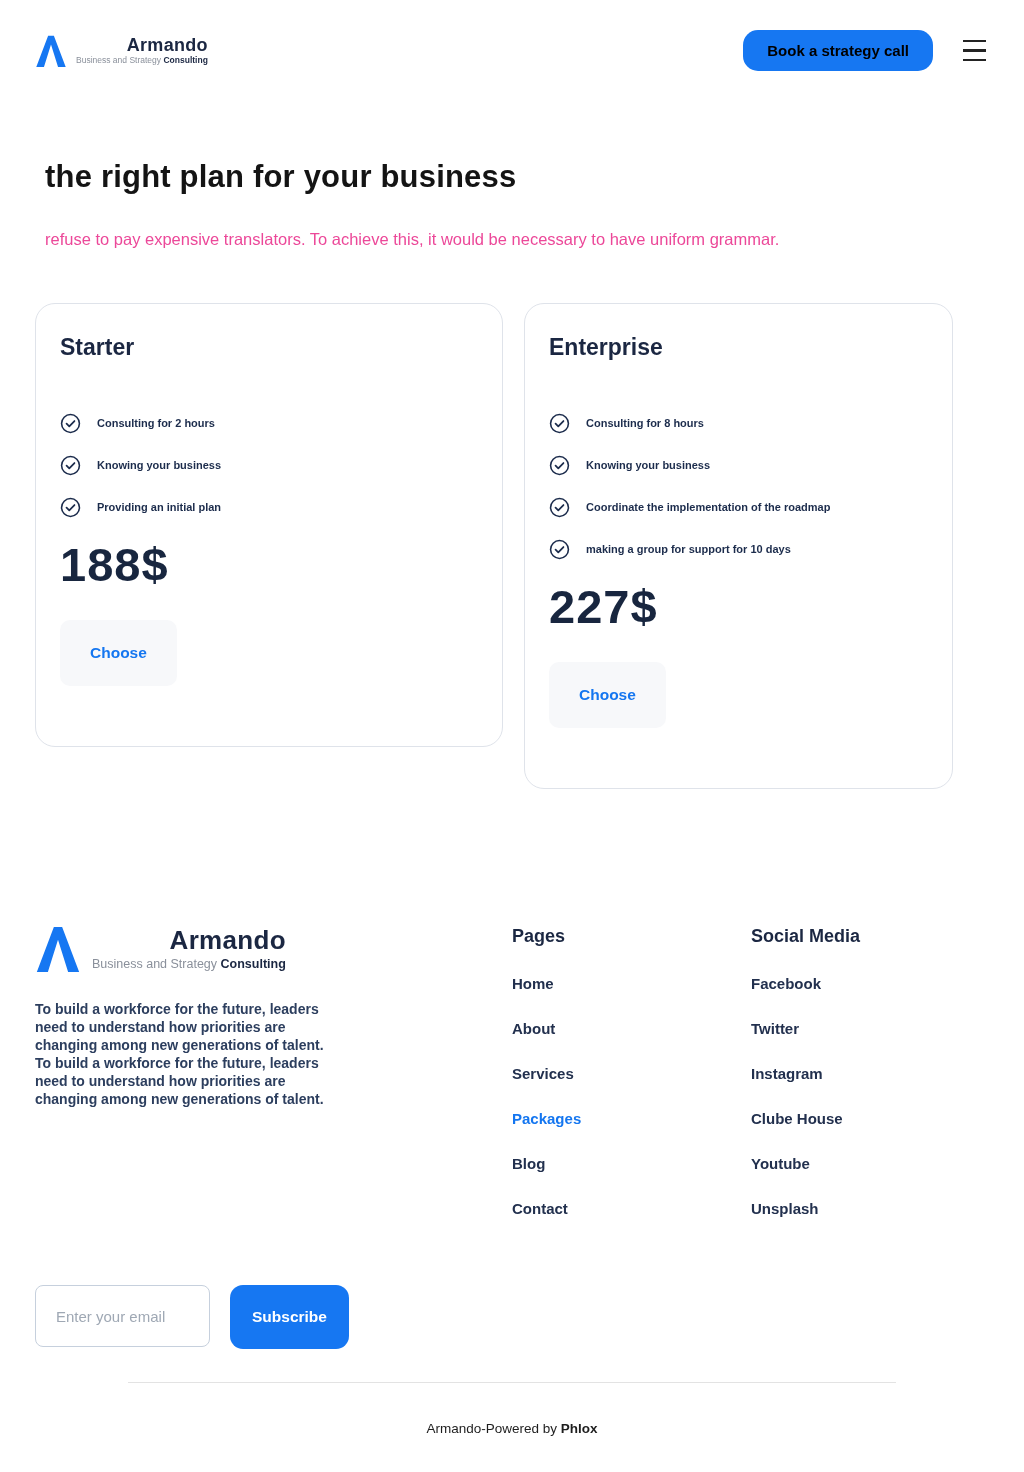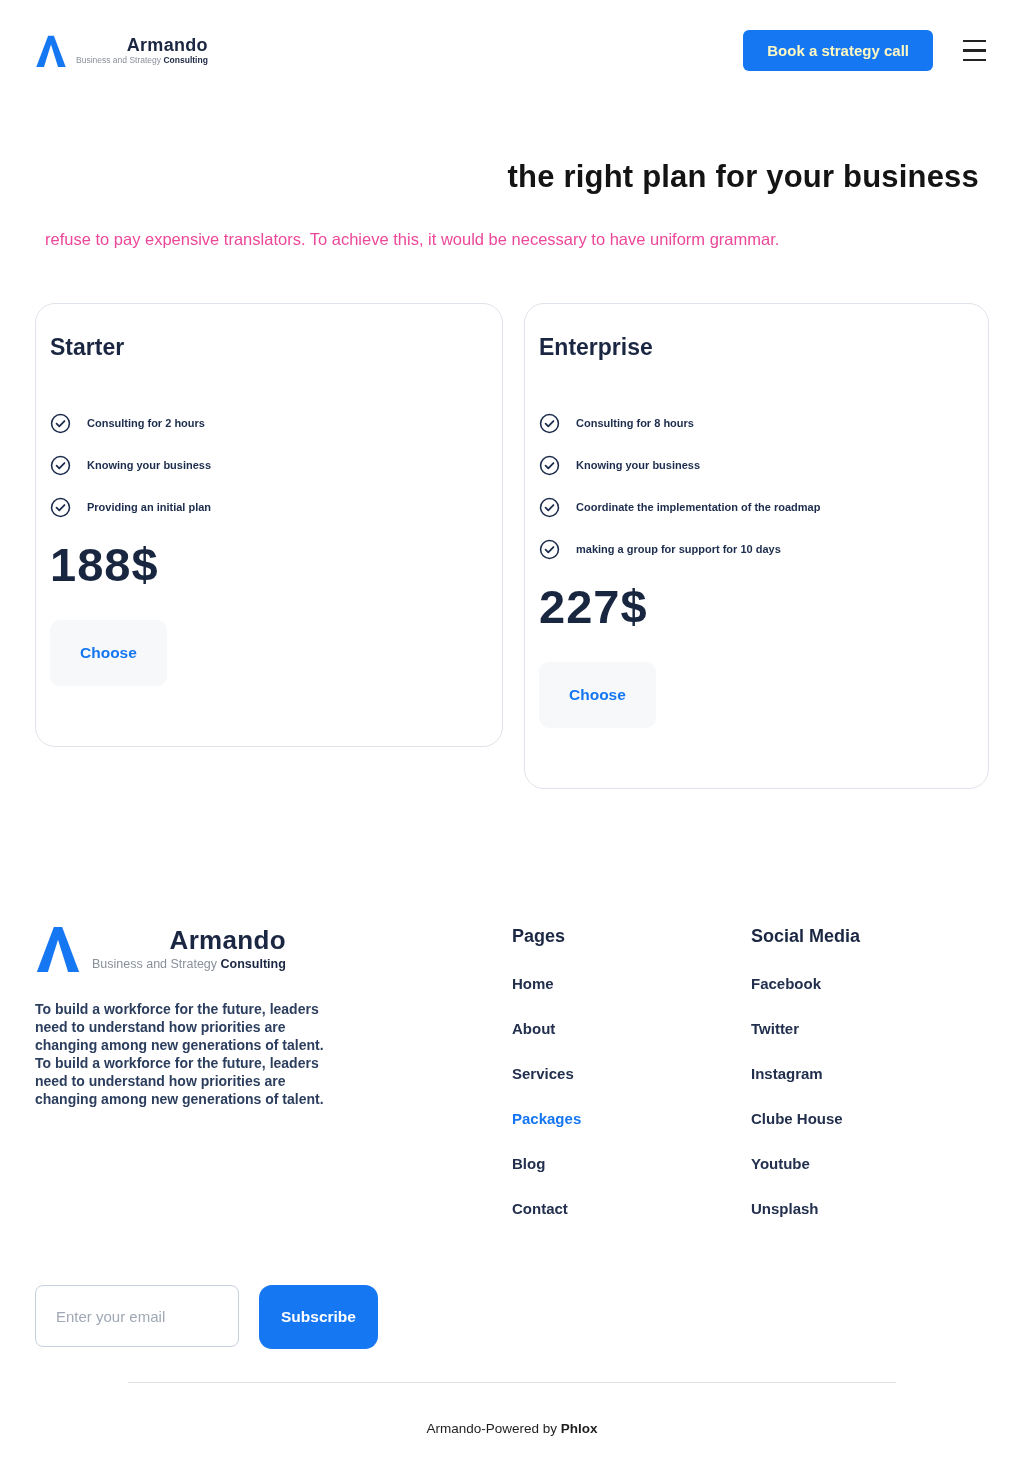--- a/index.html
+++ b/index.html
@@ -23,64 +23,63 @@
   .brand { display: flex; align-items: center; gap: 9px; }
   .brand-mark { width: 32px; height: 32px; flex: 0 0 auto; }
   .brand-mark svg { width: 100%; height: 100%; display: block; }
   .brand-text { display: flex; flex-direction: column; line-height: 1.05; text-align: right; }
   .brand-name { font-size: 18px; font-weight: 800; color: #1b2742; letter-spacing: 0.3px; }
   .brand-tagline { font-size: 8.5px; color: #8a909b; font-weight: 500; margin-top: 2px; white-space: nowrap; }
   .brand-tagline b { color: #1b2742; font-weight: 800; }
   .header-right { display: flex; align-items: center; gap: 28px; }
   .cta-button {
     background: #1677f2;
-    color: #fef9c3;
+    color: #000000;
     font-weight: 800;
     font-size: 15px;
     border: none;
-    border-radius: 6px;
+    border-radius: 15px;
     padding: 12px 24px;
     cursor: pointer;
     font-family: inherit;
   }
   .menu-icon { display: flex; flex-direction: column; gap: 7px; cursor: pointer; padding: 2px; }
   .menu-icon span { display: block; width: 23px; height: 2.5px; background: #232323; }
 
   
   .hero { padding: 88px 45px 0; }
   .hero-title {
     font-size: 31px;
     font-weight: 800;
     color: #141414;
     letter-spacing: 0.2px;
-    text-align: right;
   }
   .hero-subtitle {
     margin-top: 26px;
     font-size: 16.5px;
     line-height: 36px;
     color: #ec4899;
     max-width: 840px;
   }
 
   
   .cards {
     display: flex;
     align-items: flex-start;
     gap: 21px;
     padding: 46px 35px 0;
   }
   .card {
     border: 1px solid #dfe3ea;
     border-radius: 20px;
     background: #ffffff;
-    padding: 30px 14px 60px;
+    padding: 30px 24px 60px;
   }
   .card.starter { width: 468px; }
-  .card.enterprise { width: 465px; }
+  .card.enterprise { width: 429px; }
   .plan-name { font-size: 23px; font-weight: 800; color: #1b2742; }
   .features { list-style: none; margin-top: 46px; }
   .feature {
     display: flex;
     align-items: center;
     gap: 16px;
     margin-bottom: 10px;
     min-height: 32px;
   }
   .feature:last-child { margin-bottom: 0; }
@@ -156,21 +155,21 @@
   .newsletter-text {
     margin-top: 12px;
     font-size: 13.5px;
     font-weight: 500;
     line-height: 19px;
     color: #33415e;
     max-width: 310px;
   }
   .newsletter-form { display: flex; align-items: flex-start; gap: 20px; }
   .email-input {
-    width: 204px;
+    width: 175px;
     height: 62px;
     border: 1px solid #c6d0dd;
     border-radius: 8px;
     padding: 8px 20px;
     font-size: 15px;
     font-family: inherit;
     color: #33415e;
     outline: none;
   }
   .email-input::placeholder { color: #9fa8b4; }

